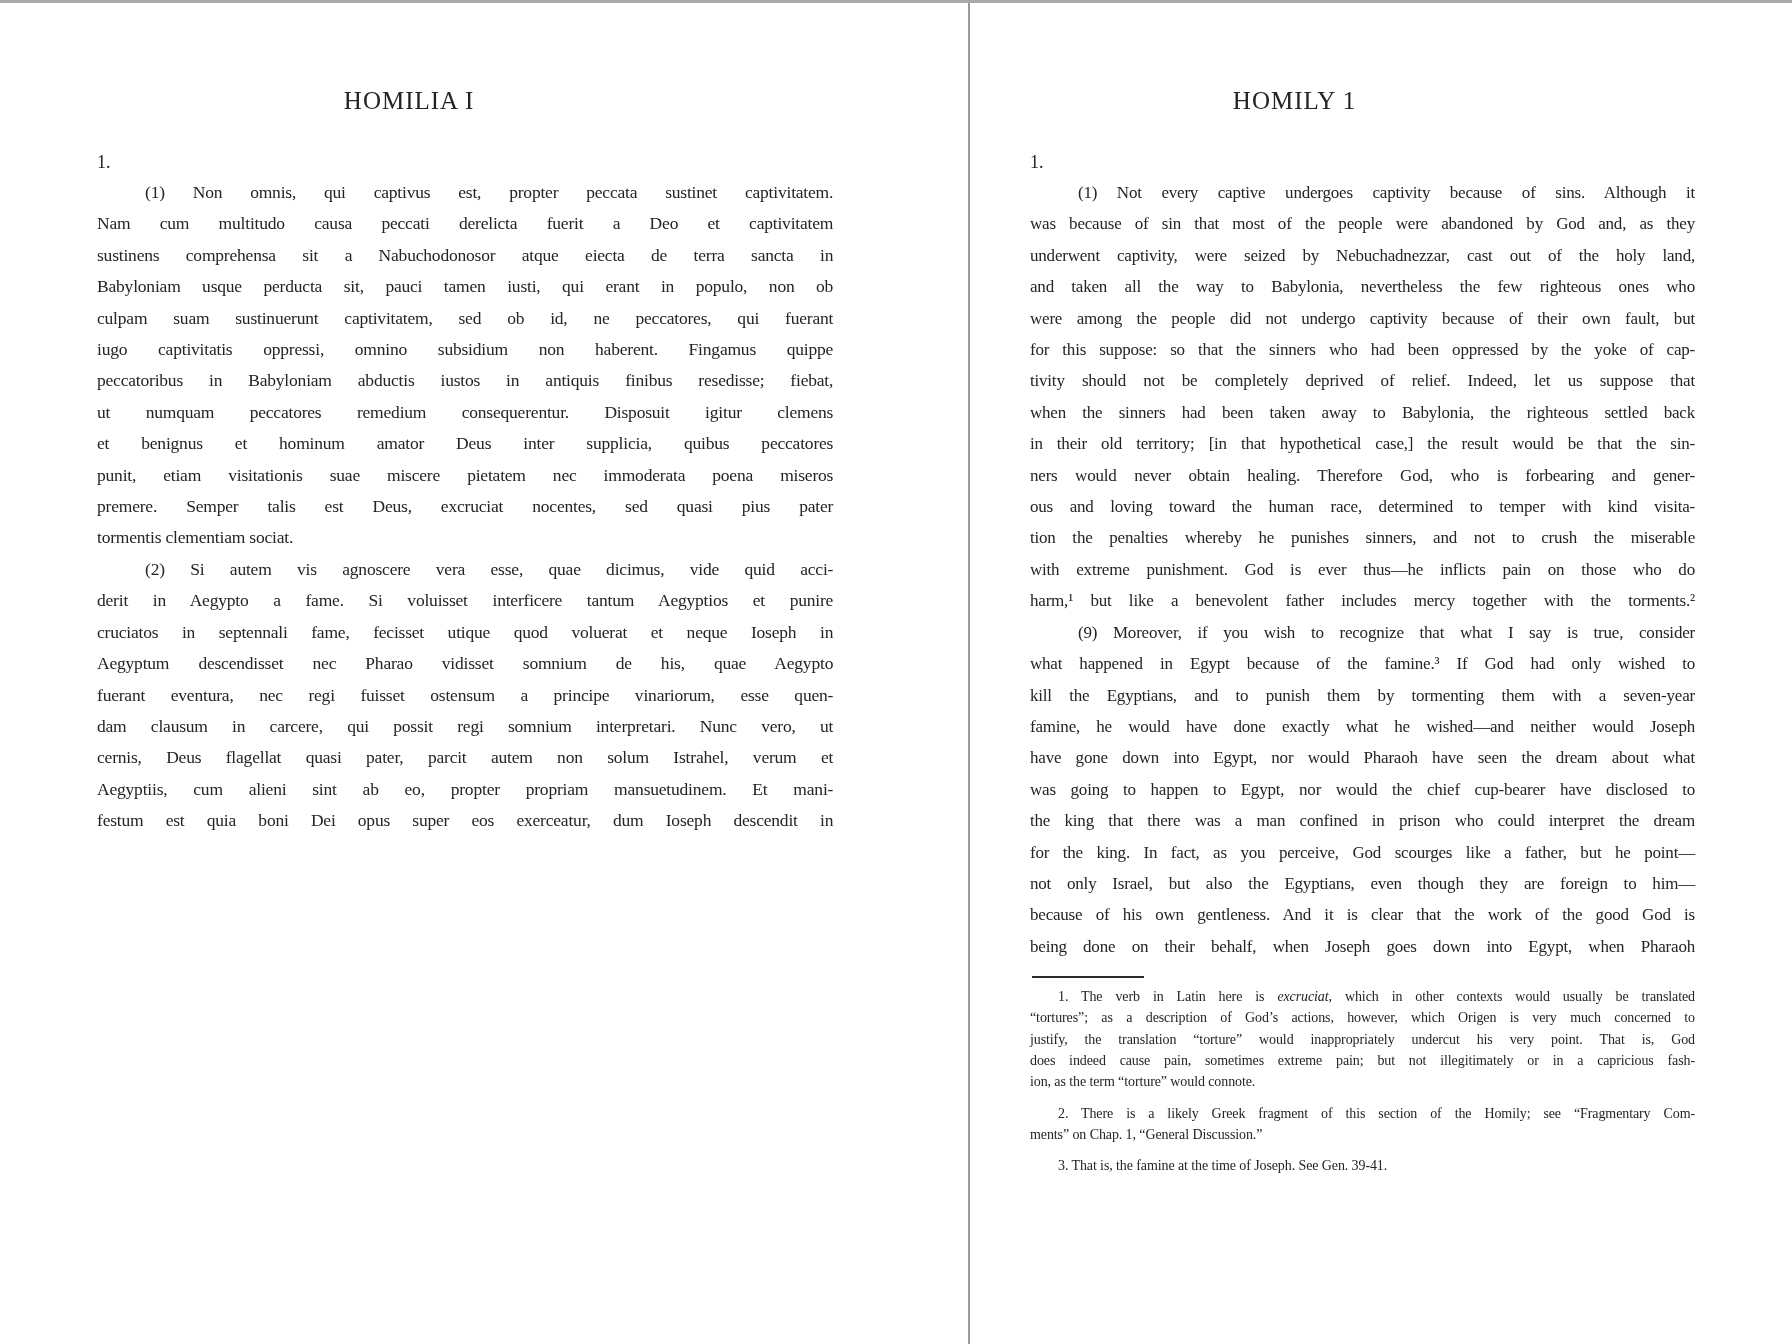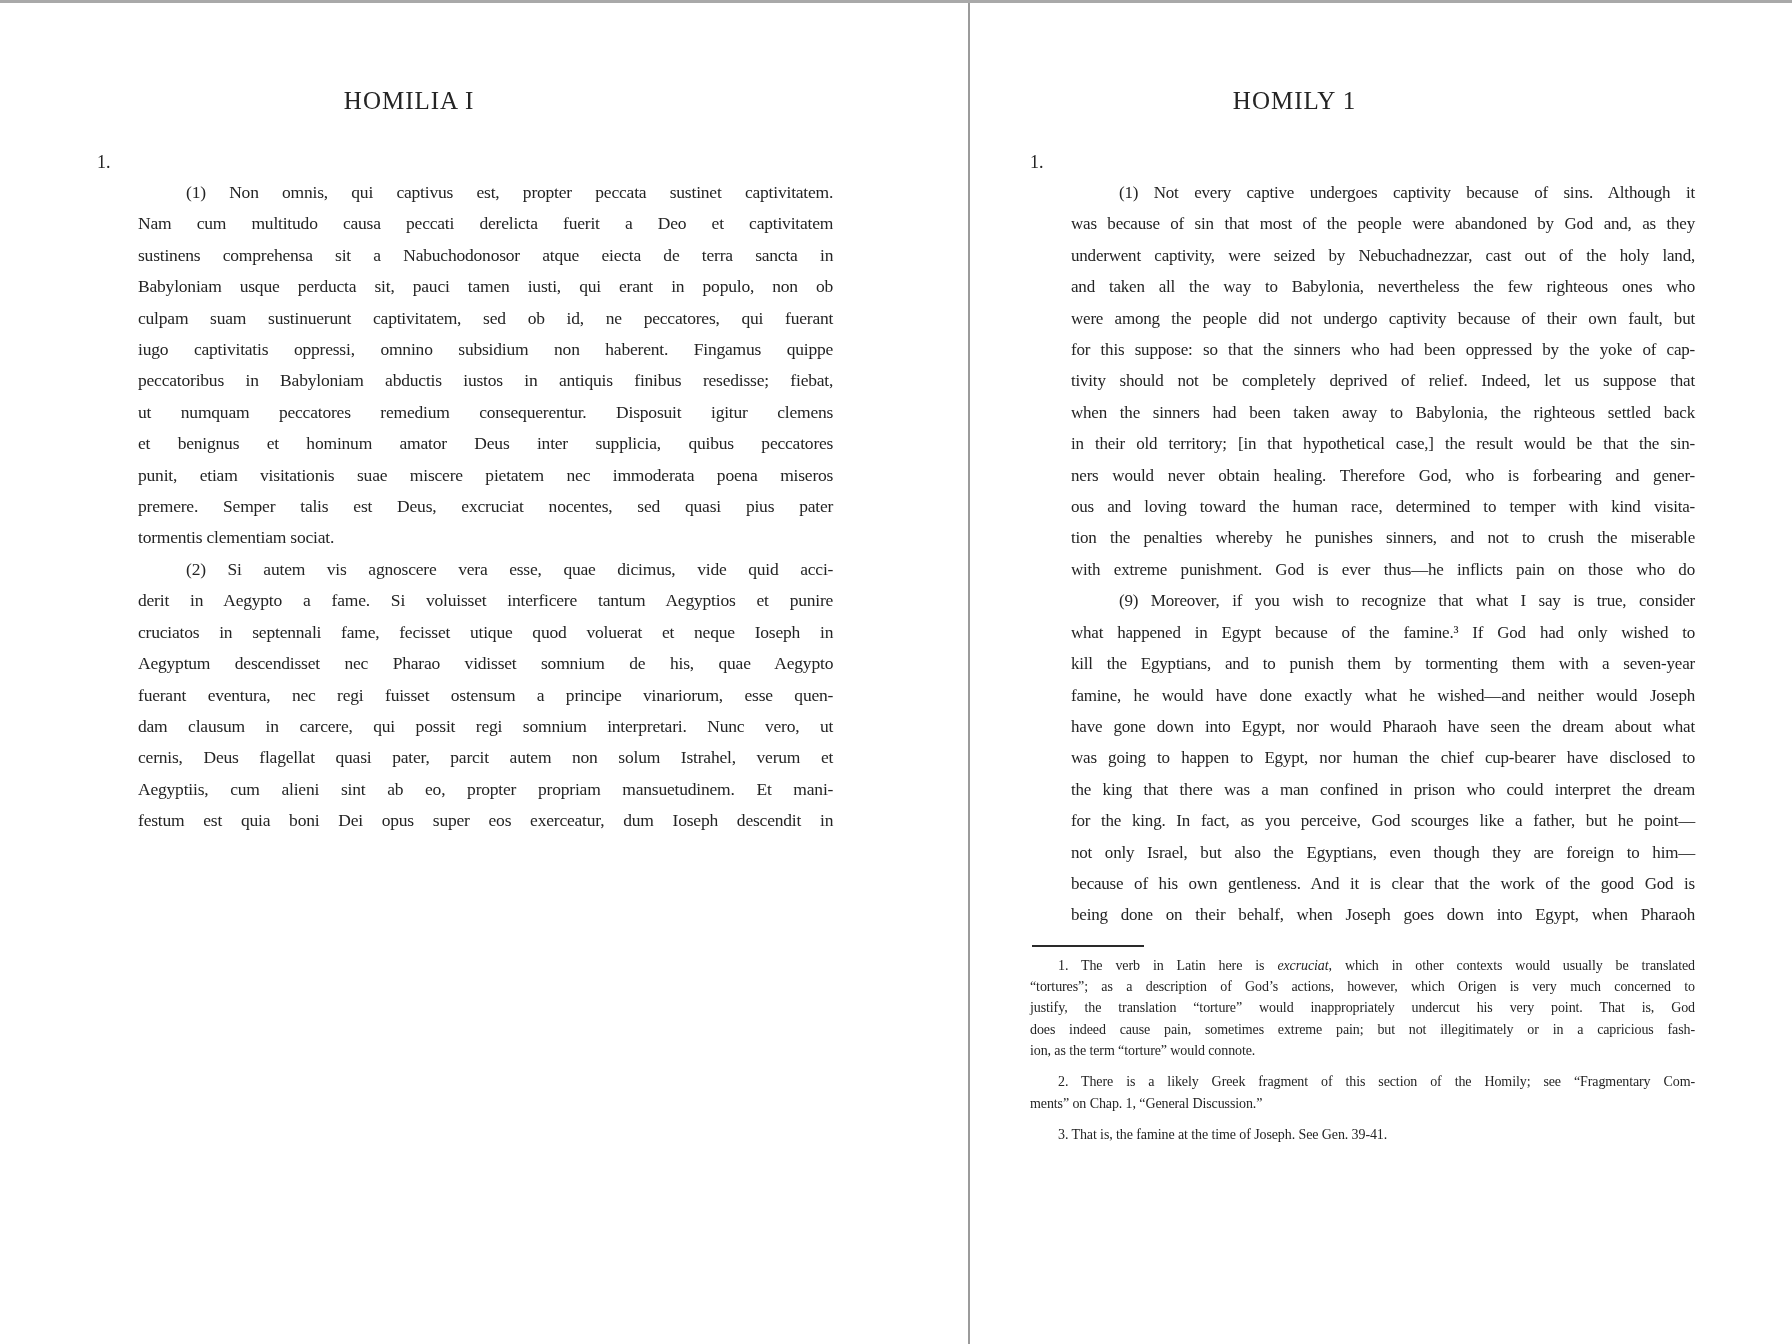--- a/index.html
+++ b/index.html
@@ -21,21 +21,21 @@
 
   .page-title {
     font-size: 25px; line-height: 25px; font-weight: normal;
     letter-spacing: 1px; text-align: center; margin: 0 0 34px 0;
   }
   .page.left  .page-title { transform: translateX(-56px); }
   .page.right .page-title { transform: translateX(-68px); }
 
   .section-num { font-size: 18px; line-height: 30px; }
 
-  .body-text { font-size: 17.5px; line-height: 31.4px; letter-spacing: -0.2px; margin-left: 41px; }
+  .body-text { font-size: 17.5px; line-height: 31.4px; letter-spacing: -0.2px; }
   .page.right .body-text { font-size: 17px; }
 
   .line { text-align: justify; text-align-last: justify; }
   .line.first { padding-left: 48px; }
   .line.last { text-align-last: left; }
   .line.last.force-justify { text-align-last: justify; }
 
   .footnote-rule {
     width: 112px; height: 2px; background: #2a2a2a;
     margin: 14px 0 8px 2px; border: none;
@@ -97,28 +97,29 @@
           <div class="line">and taken all the way to Babylonia, nevertheless the few righteous ones who</div>
           <div class="line">were among the people did not undergo captivity because of their own fault, but</div>
           <div class="line">for this suppose:  so that the sinners who had been oppressed by the yoke of cap-</div>
           <div class="line">tivity should not be completely deprived of relief.  Indeed, let us suppose that</div>
           <div class="line">when the sinners had been taken away to Babylonia, the righteous settled back</div>
           <div class="line">in their old territory; [in that hypothetical case,] the result would be that the sin-</div>
           <div class="line">ners would never obtain healing.  Therefore God, who is forbearing and gener-</div>
           <div class="line">ous and loving toward the human race, determined to temper with kind visita-</div>
           <div class="line">tion the penalties whereby he punishes sinners, and not to crush the miserable</div>
           <div class="line">with extreme punishment. God is ever thus—he inflicts pain on those who do</div>
+          <div class="line last force-justify">harm,¹ but like a benevolent father includes mercy together with the torments.²</div>
         </div>
         <div class="para">
           <div class="line first">(9) Moreover, if you wish to recognize that what I say is true, consider</div>
           <div class="line">what happened in Egypt because of the famine.³  If God had only wished to</div>
           <div class="line">kill the Egyptians, and to punish them by tormenting them with a seven-year</div>
           <div class="line">famine, he would have done exactly what he wished—and neither would Joseph</div>
           <div class="line">have gone down into Egypt, nor would Pharaoh have seen the dream about what</div>
-          <div class="line">was going to happen to Egypt, nor human the chief cup-bearer have disclosed to</div>
+          <div class="line">was going to happen to Egypt, nor would the chief cup-bearer have disclosed to</div>
           <div class="line">the king that there was a man confined in prison who could interpret the dream</div>
           <div class="line">for the king.  In fact, as you perceive, God scourges like a father, but he point—</div>
           <div class="line">not only Israel, but also the Egyptians, even though they are foreign to him—</div>
           <div class="line">because of his own gentleness.  And it is clear that the work of the good God is</div>
           <div class="line last force-justify">being done on their behalf, when Joseph goes down into Egypt, when Pharaoh</div>
         </div>
       </div>
     <div class="footnote-rule"></div>
     <div class="footnotes">
         <div class="para">

